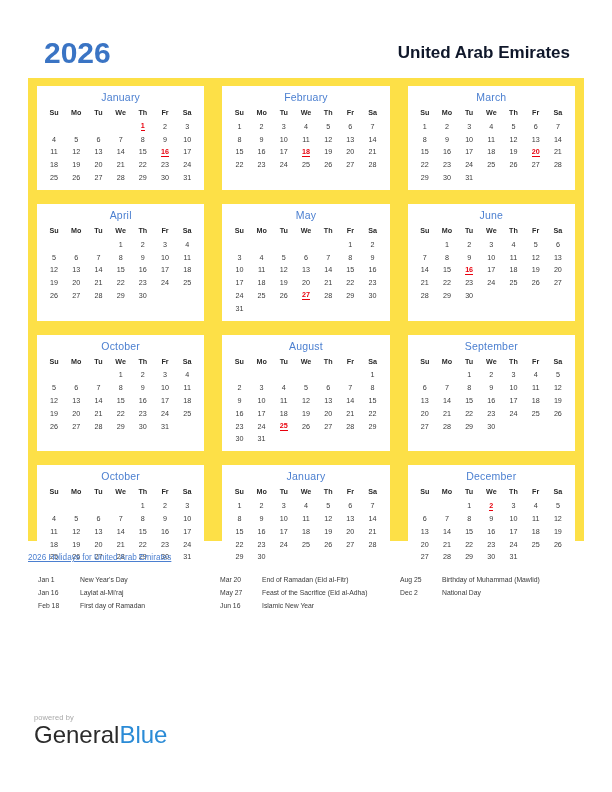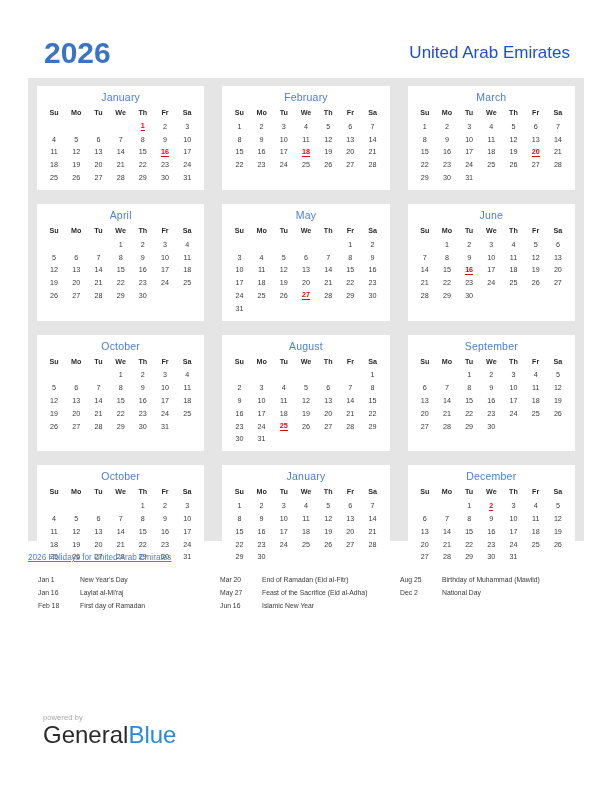--- a/index.html
+++ b/index.html
@@ -40,34 +40,34 @@
     font-weight: bold;
     color: #3a74c4;
     letter-spacing: 0px;
     line-height: 34px;
   }
   .country-title {
     position: absolute;
     right: 14px;
     top: 2px;
     font-size: 17px;
-    font-weight: normal;
-    color: #1d4ed8;
+    font-weight: bold;
+    color: #0f172a;
     line-height: 30px;
     text-align: right;
   }
 
   
   .calendar-panel {
     position: absolute;
     left: 28px;
     top: 78px;
     width: 556px;
     height: 463px;
-    background: #e5e5e5;
+    background: #fde047;
     box-sizing: border-box;
   }
   .months-grid {
     position: absolute;
     left: 0; top: 0;
     width: 556px;
     height: 463px;
     display: grid;
     grid-template-columns: repeat(3, 1fr);
     grid-template-rows: repeat(4, 1fr);
@@ -163,21 +163,21 @@
     color: #3a3a3a;
   }
   .legend-desc {
     font-size: 6.8px;
     color: #3a3a3a;
   }
 
   
   .footer {
     position: absolute;
-    left: 43px;
+    left: 34px;
     top: 712px;
     width: 200px;
   }
   .powered-by {
     font-size: 7.5px;
     color: #a8a8a8;
     line-height: 11px;
     letter-spacing: 0.1px;
   }
   .brand {

